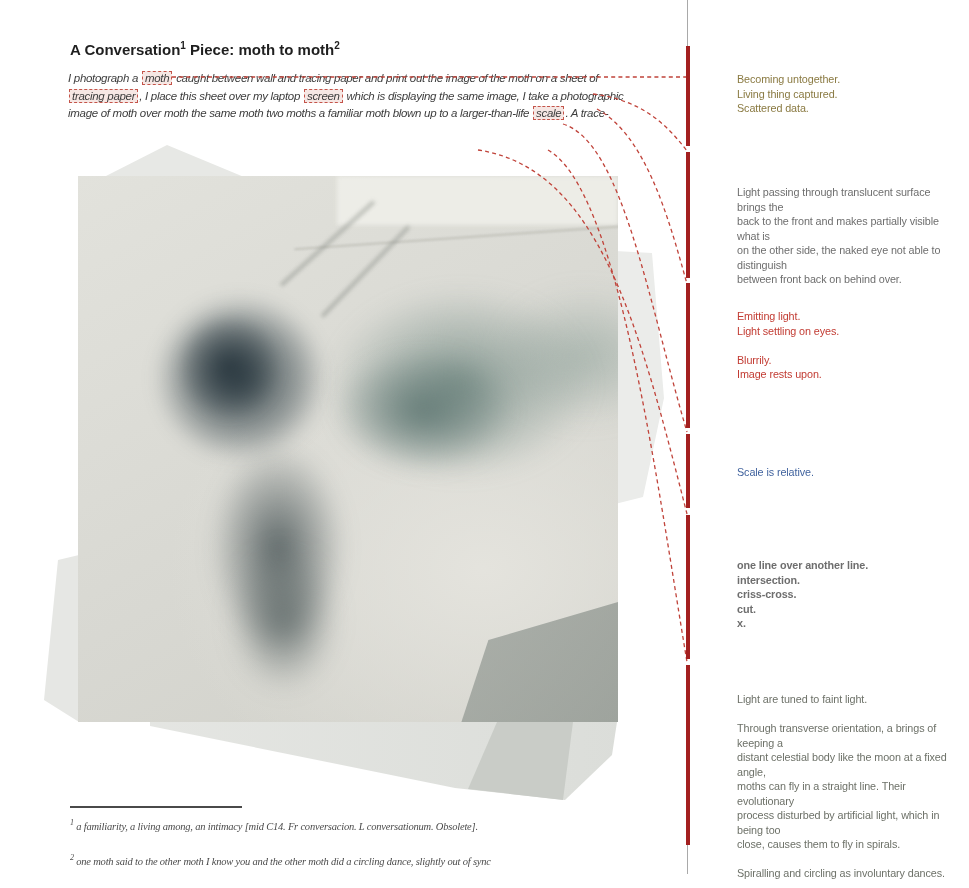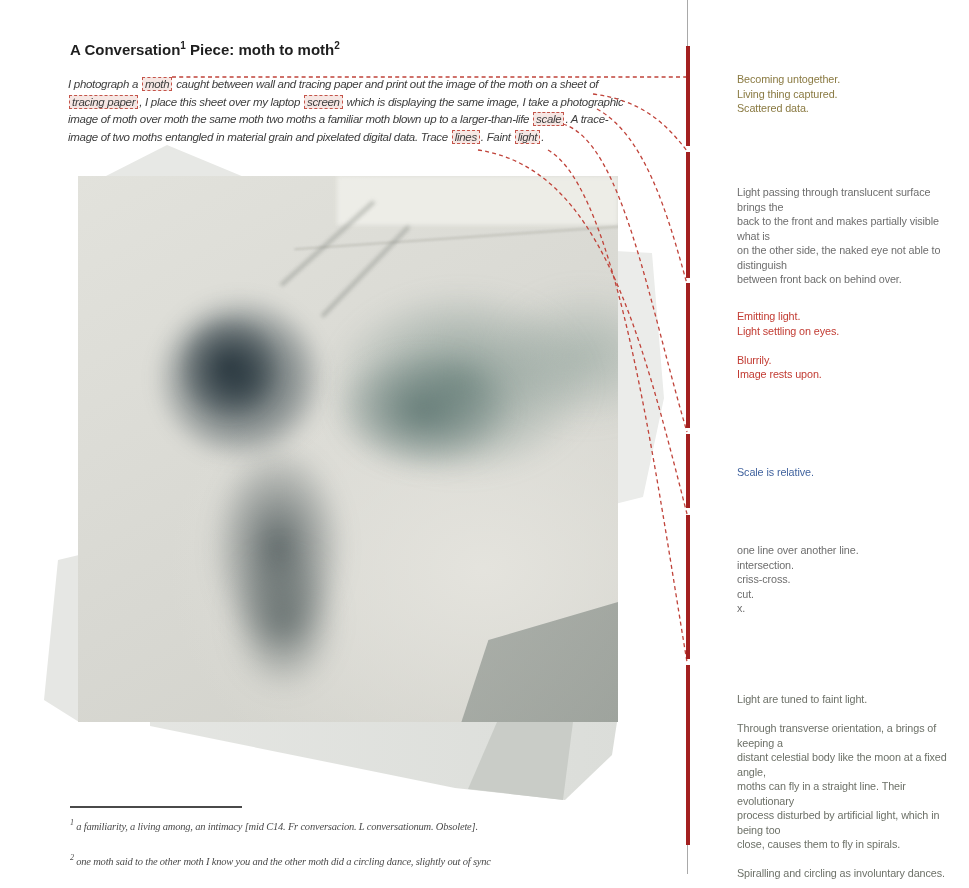--- a/index.html
+++ b/index.html
@@ -3,21 +3,21 @@
 <meta charset="utf-8">
 <style>
   html,body{margin:0;padding:0;background:#ffffff;}
   #page{position:relative;width:969px;height:888px;background:#fff;overflow:hidden;
         font-family:"Liberation Sans", sans-serif;border-radius:21px;}
 
   
   #title{position:absolute;left:70px;top:40px;font-size:15px;font-weight:600;color:#1f1f1f;letter-spacing:0;}
   #title sup{font-size:10px;}
 
-  #para{position:absolute;left:68px;top:76px;width:560px;color:#3d3d3d;
+  #para{position:absolute;left:68px;top:70px;width:560px;color:#3d3d3d;
         font-style:italic;font-size:11.5px;letter-spacing:-0.3px;}
   .pline{white-space:nowrap;height:17.5px;line-height:17.5px;}
   .wbox{background:#f6e7e4;border:1px dashed #c4544a;padding:0 2px;margin:0 1px;}
 
   
   .sheet{position:absolute;z-index:1;}
   #sheet-topleft{left:0;top:0;width:969px;height:888px;
      clip-path:polygon(104px 177px,167px 145px,244px 177px);background:#e7e8e5;}
   #sheet-left{left:0;top:0;width:969px;height:888px;
      clip-path:polygon(79px 555px,79px 722px,44px 700px,58px 560px);background:#e6e7e4;}
@@ -79,21 +79,20 @@
 <body>
 
 <div id="page">
 
   <div id="title"><span>A Conversation</span><sup>1</sup><span> Piece: moth to moth</span><sup>2</sup></div>
 
   <div id="para">
       <div class="pline"><span>I photograph a </span><span class="wbox">moth</span><span> caught between wall and tracing paper and print out the image of the moth on a sheet of</span></div>
       <div class="pline"><span class="wbox">tracing paper</span><span>, I place this sheet over my laptop </span><span class="wbox">screen</span><span> which is displaying the same image, I take a photographic</span></div>
       <div class="pline"><span>image of moth over moth the same moth two moths a familiar moth blown up to a larger-than-life </span><span class="wbox">scale</span><span>. A trace-</span></div>
-      <div class="pline"><span>image of two moths entangled in material grain and pixelated digital data. Trace </span><span class="wbox">lines</span><span>. Faint </span><span class="wbox">light</span><span>.</span></div>
     </div>
 
   <div class="sheet" id="sheet-topleft"></div>
   <div class="sheet" id="sheet-left"></div>
   <div class="sheet" id="sheet-right"></div>
   <div class="sheet" id="sheet-bottom"></div>
   <div class="sheet" id="sheet-bottom-dark"></div>
 
   <div id="photo">
     <div class="layer top-band"></div>
@@ -142,21 +141,21 @@
   <div class="ann" style="top: 309px; color: rgb(194, 59, 50);">
       <div>Emitting light.</div>
       <div>Light settling on eyes.</div>
       <div>&nbsp;</div>
       <div>Blurrily.</div>
       <div>Image rests upon.</div>
     </div>
   <div class="ann" style="top: 465px; color: rgb(65, 99, 158);">
       <div>Scale is relative.</div>
     </div>
-  <div class="ann" style="top: 543px; color: rgb(110, 110, 110);">
+  <div class="ann" style="top: 558px; color: rgb(110, 110, 110); font-weight: bold;">
       <div>one line over another line.</div>
       <div>intersection.</div>
       <div>criss-cross.</div>
       <div>cut.</div>
       <div>x.</div>
     </div>
   <div class="ann" style="top: 692px; color: rgb(109, 113, 104);">
       <div>Light are tuned to faint light.</div>
       <div>&nbsp;</div>
       <div>Through transverse orientation, a brings of keeping a</div>

